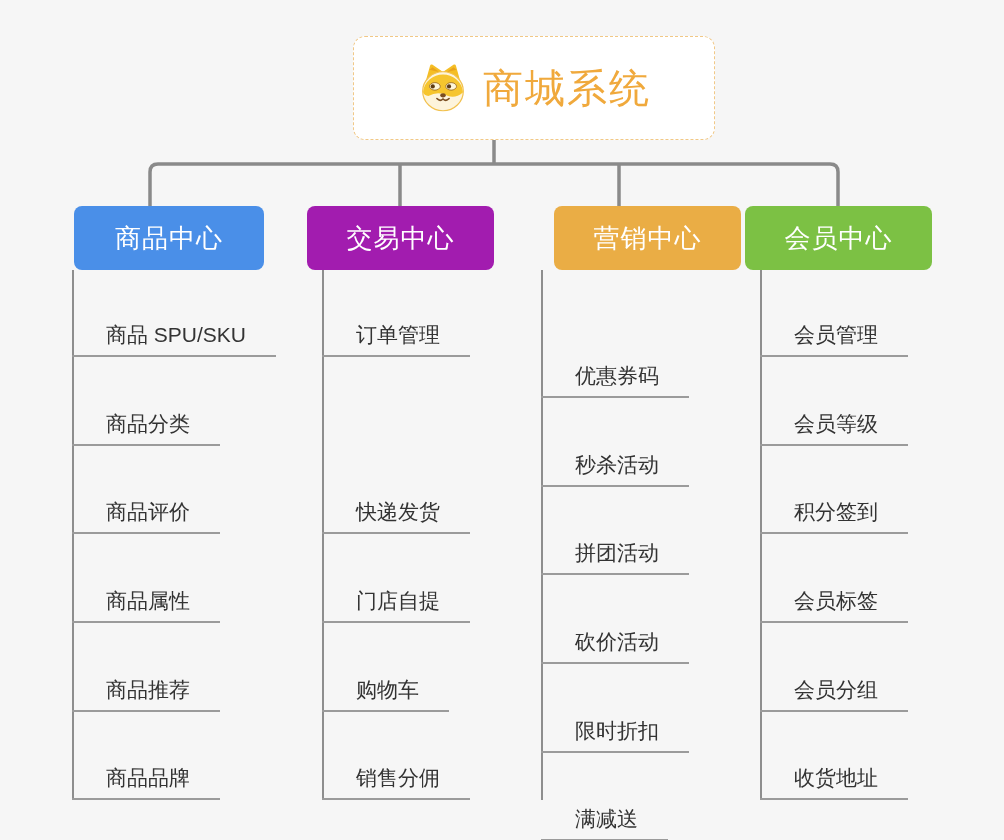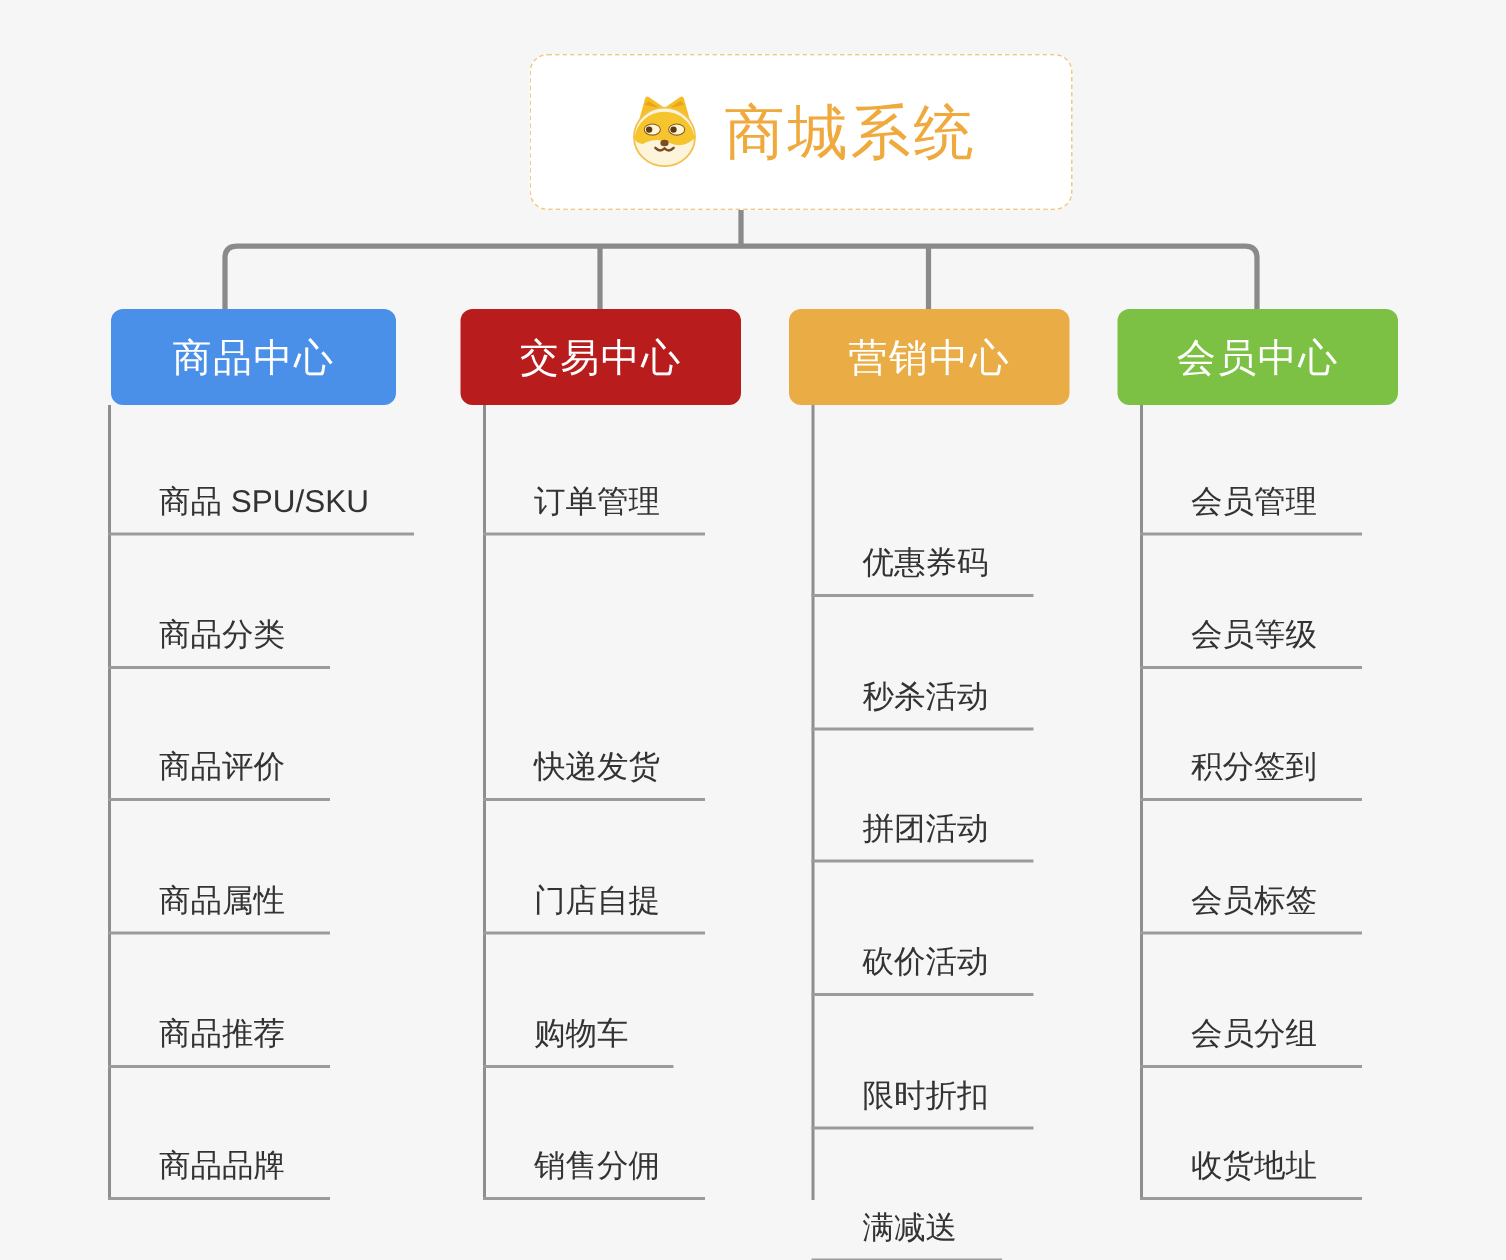--- a/index.html
+++ b/index.html
@@ -19,21 +19,21 @@
   }
   .root-label{font-size:40px;letter-spacing:2px;font-weight:400;}
 
   .branch-box{
     position:absolute;top:206px;height:64px;box-sizing:border-box;
     border-radius:8px;display:flex;align-items:center;justify-content:center;
     color:#FFFFFF;font-size:26px;letter-spacing:1px;
   }
   .b0{left:74px;width:190px;}
   .b1{left:307px;width:187px;}
-  .b2{left:526px;width:187px;}
+  .b2{left:554px;width:187px;}
   .b3{left:745px;width:187px;}
 
   .trunk{
     position:absolute;top:270px;height:530px;width:2px;background:#8E8E8E;
   }
   .t0{left:72px;} .t1{left:322px;} .t2{left:541px;} .t3{left:760px;}
 
   .leaf{
     position:absolute;display:inline-block;white-space:nowrap;
     font-size:21px;line-height:28px;color:#333333;
@@ -74,21 +74,21 @@
         <ellipse cx="32" cy="41" rx="3.4" ry="2.6" fill="#7A4E22"></ellipse>
         <path d="M24.5 45 Q28.3 49 32 45.5 Q35.7 49 39.5 45" stroke="#7A4E22" stroke-width="2" fill="none" stroke-linecap="round"></path>
       </svg>
     </span>
     <span class="root-label" style="color: rgb(240, 169, 60);">商城系统</span>
   </div>
 
   <div class="branch-box b0" style="background-color: rgb(74, 143, 232);">
     <span>商品中心</span>
   </div>
-  <div class="branch-box b1" style="background-color: #b91c1c; font-family: Liberation Serif, serif;">
+  <div class="branch-box b1" style="background-color: #a21caf; font-family: Liberation Serif, serif;">
     <span>交易中心</span>
   </div>
   <div class="branch-box b2" style="background-color: rgb(234, 173, 69);">
     <span>营销中心</span>
   </div>
   <div class="branch-box b3" style="background-color: rgb(124, 193, 68);">
     <span>会员中心</span>
   </div>
 
   <div class="trunk t0"></div>

